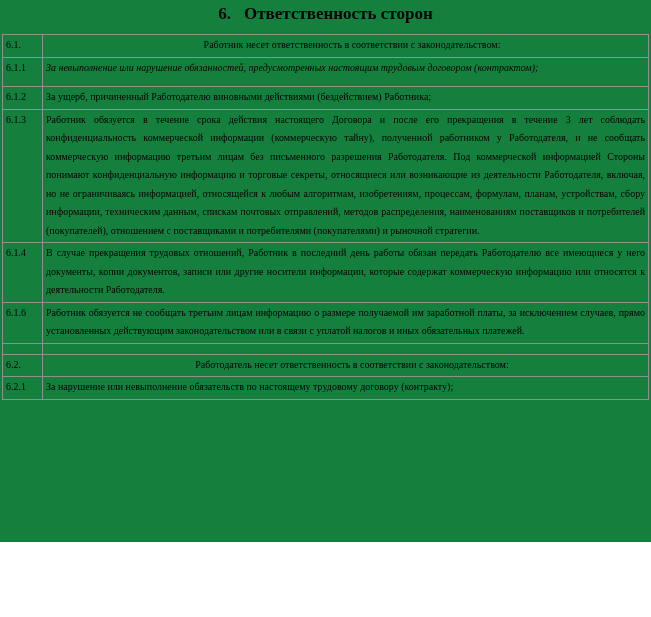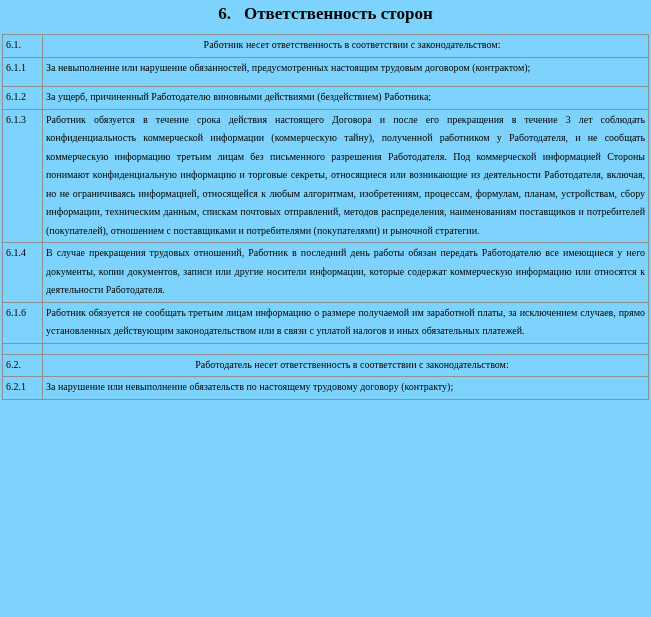--- a/index.html
+++ b/index.html
@@ -3,23 +3,23 @@
 <meta charset="utf-8">
 <style>
   html, body {
     margin: 0;
     padding: 0;
     background: #ffffff;
   }
   .page {
     position: relative;
     width: 651px;
-    height: 617px;
+    height: 542px;
     overflow: hidden;
-    background: #7dd3fc;
+    background: #15803d;
     color: #000000;
     font-family: "Liberation Serif", "DejaVu Serif", serif;
   }
   .doc-title {
     padding-top: 4px;
     text-align: center;
     font-weight: bold;
     font-size: 17px;
     line-height: 20px;
     white-space: nowrap;
@@ -47,20 +47,21 @@
   }
   td.cell-text.align-justify {
     text-align: justify;
   }
   td.cell-text.align-center {
     text-align: center;
     padding-left: 16px;
   }
   tr.row-gap-bottom td.cell-text {
     padding-bottom: 9px;
+    font-style: italic;
   }
   tr.spacer-row td {
     height: 10px;
     padding: 0;
   }
 </style>
 </head>
 <body>
 
 <div class="page">

